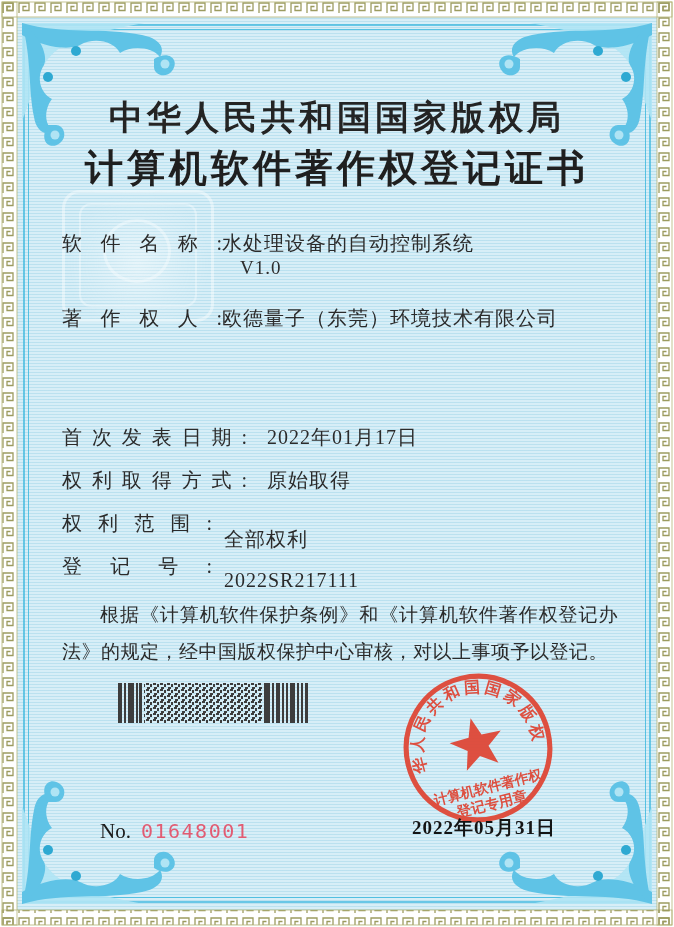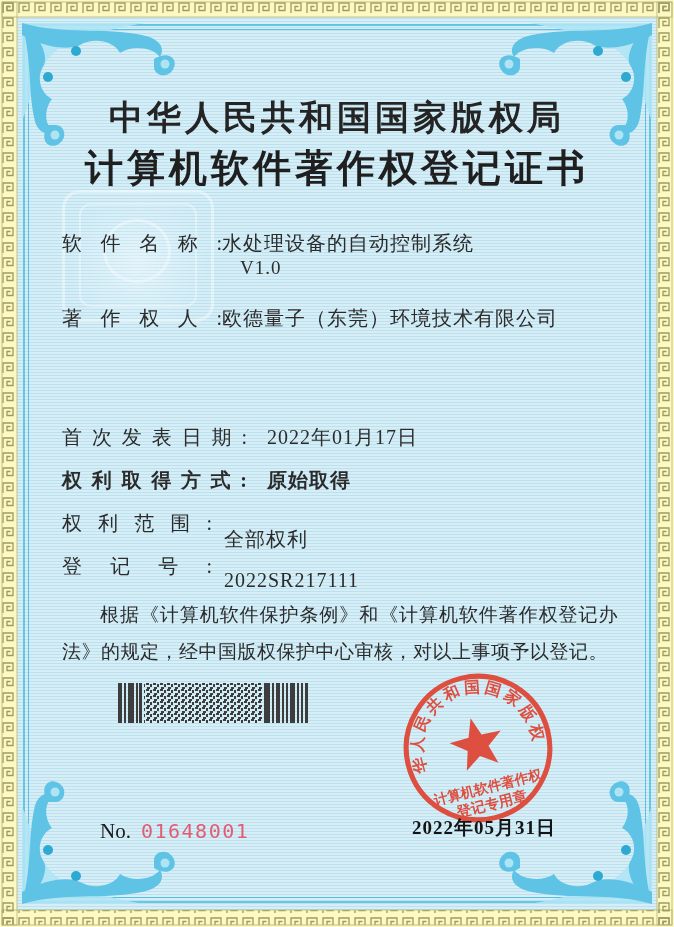--- a/index.html
+++ b/index.html
@@ -1,18 +1,18 @@
 <!DOCTYPE html>
 <html><head>
 <meta charset="utf-8">
 <style>
   html,body{margin:0;padding:0;background:#e9e9e4;}
   .cert{
     position:relative;width:674px;height:927px;margin:0 auto;
-    background:#fef9c3;overflow:hidden;
+    background:#ffffff;overflow:hidden;
     font-family:"Liberation Serif","DejaVu Serif",serif;
     color:#2e2e2e;
   }
   
   .bg{
     position:absolute;left:17px;top:17px;right:17px;bottom:17px;
     background-color:#d7eef7;
     background-image:repeating-linear-gradient(0deg,
       rgba(122,195,221,.30) 0px, rgba(122,195,221,.30) 1px,
       rgba(255,255,255,0) 1px, rgba(255,255,255,0) 3px);
@@ -53,21 +53,21 @@
   }
   .lbl.w4{width:160px;}
   .lbl.w6{width:185px;}
   .lbl.w3{width:150px;}
   .row .val{display:inline-block;vertical-align:top;letter-spacing:1px;}
   .gapA{}  
   .gapB{margin-left:20px;}  
   .gapC{margin-left:12px;margin-top:16px;}  
   .r0{top:230px;} .r0b{position:absolute;left:240px;top:257px;font-size:19px;letter-spacing:1px;}
   .r1{top:305px;}
-  .r2{top:380px;} .r3{top:424px;} .r4{top:467px;font-weight:bold;}
+  .r2{top:380px;} .r3{top:424px;} .r4{top:467px;}
   .r5{top:510px;} .r6{top:553px;}
   .statement{
     position:absolute;left:62px;top:596px;width:556px;
     font-size:19px;line-height:37px;letter-spacing:.5px;color:#2b2b2b;
     text-indent:2em;text-align:justify;
   }
   .barcode{position:absolute;left:118px;top:683px;}
   .serial{position:absolute;left:100px;top:819px;font-size:21px;color:#1b1b1b;}
   .serial .num{
     font-family:"DejaVu Sans Mono","Liberation Mono",monospace;

